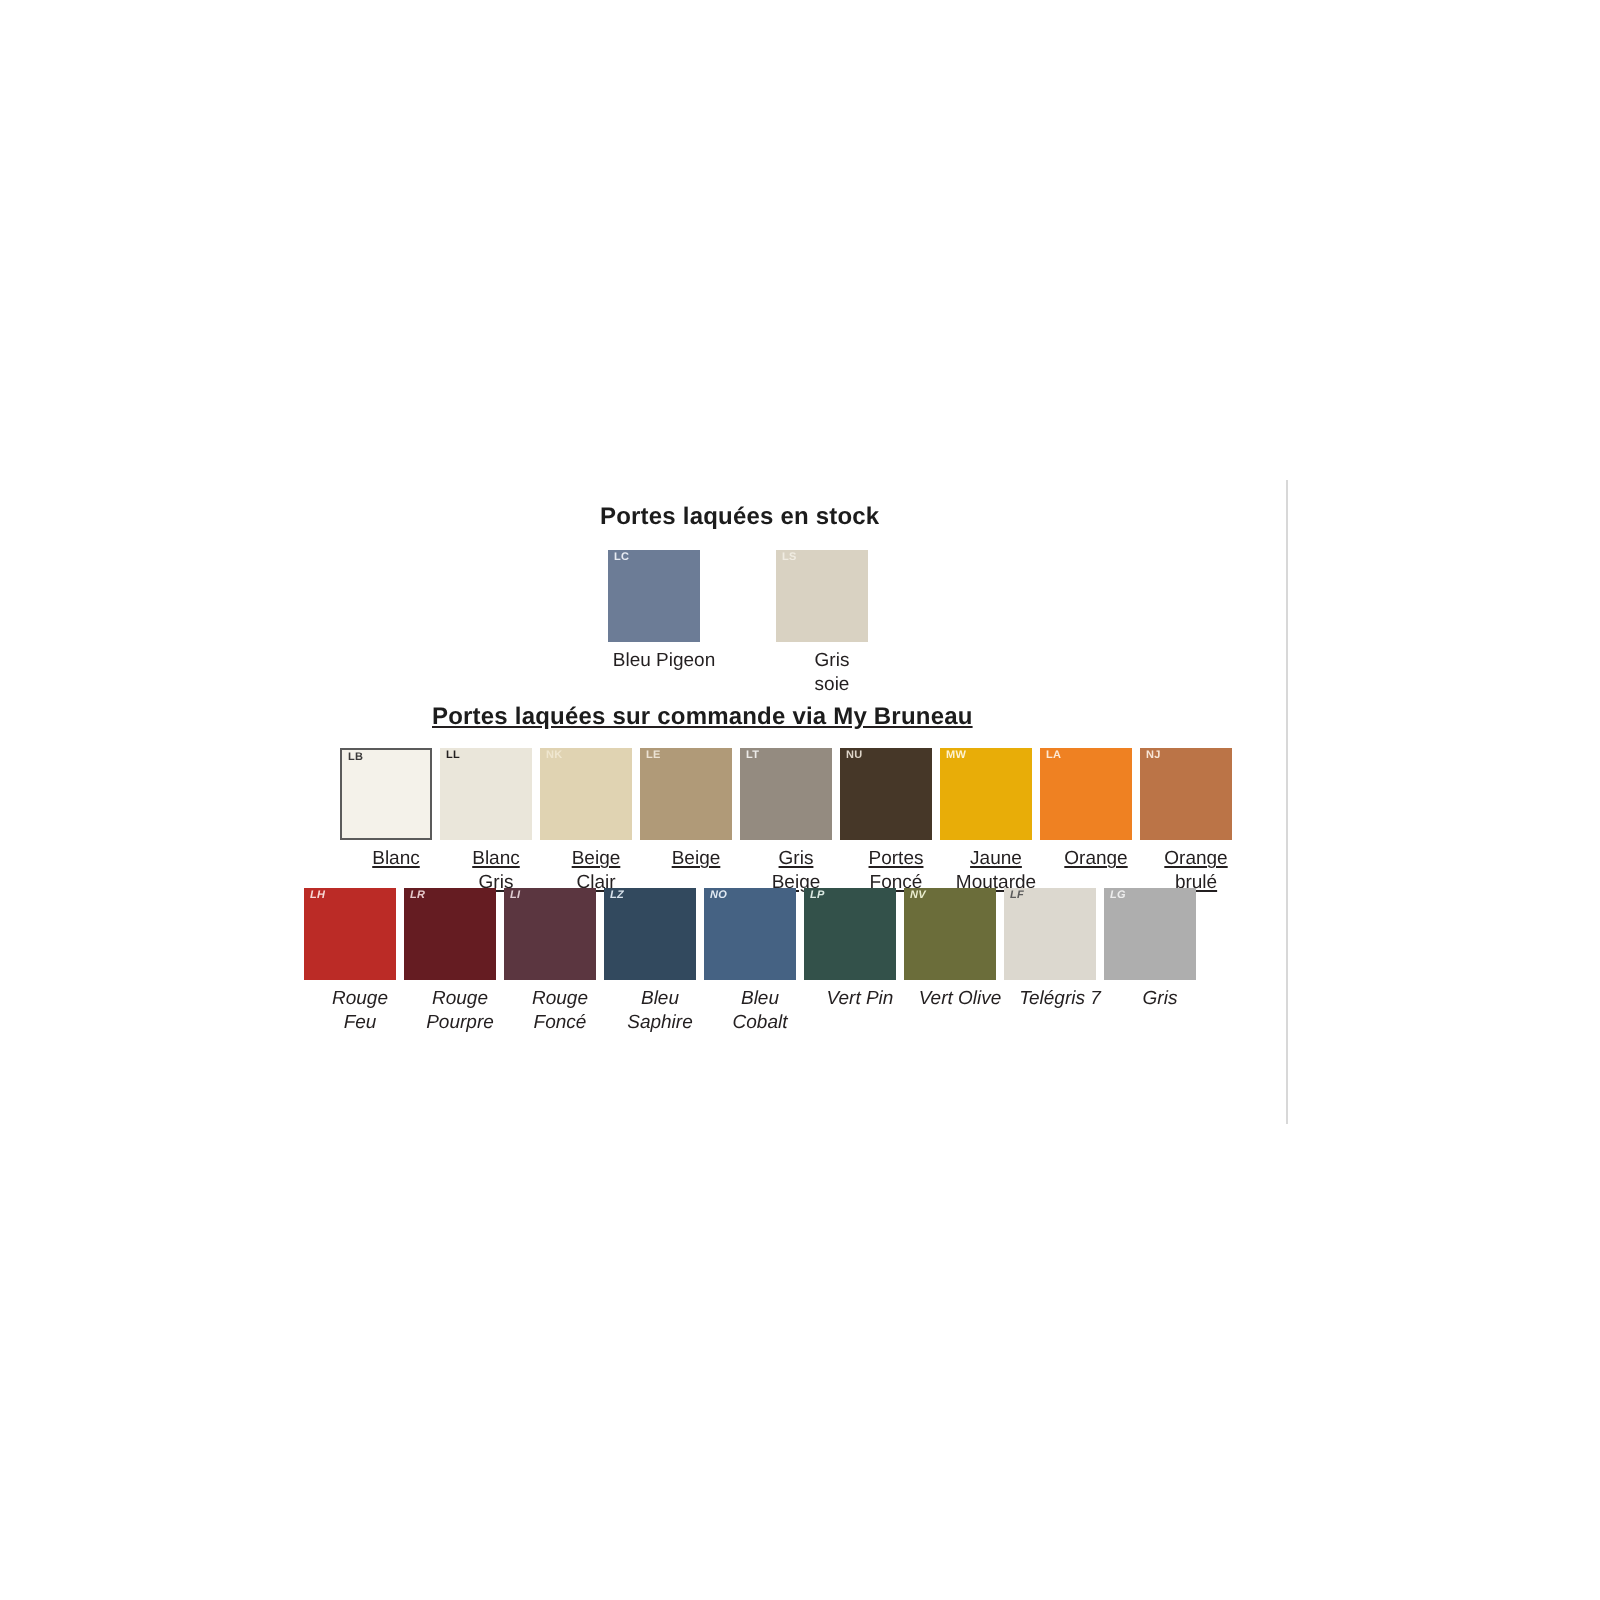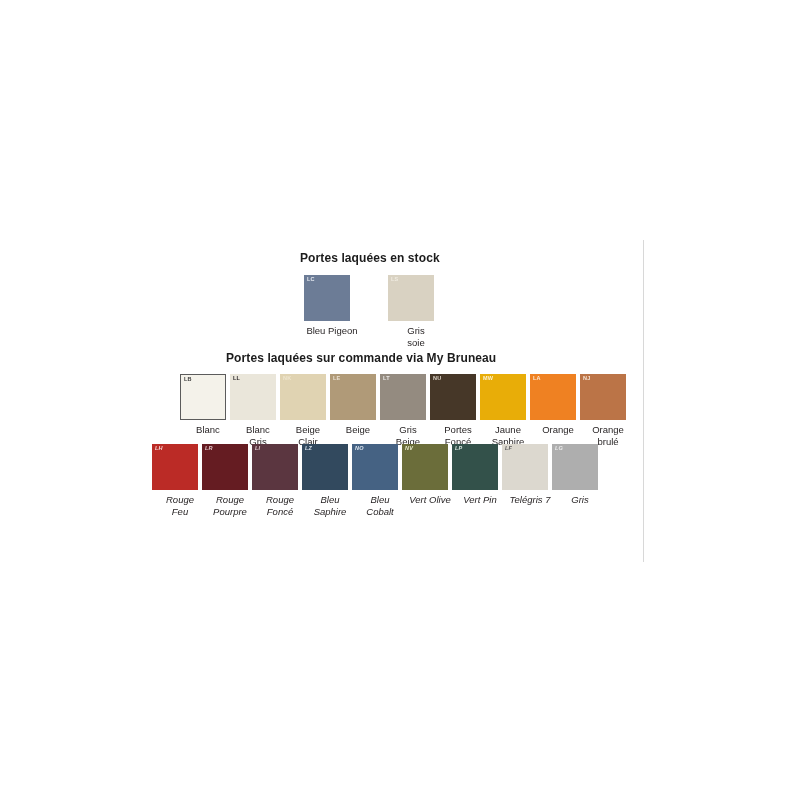--- a/index.html
+++ b/index.html
@@ -86,21 +86,21 @@
     width: 56px;
   }
 
   
   #section-stock { left: 290px; top: 252px; }
   #section-stock .section-title { margin-left: 10px; margin-bottom: 10px; }
   #section-stock .swatch-row { margin-left: 14px; }
   #section-stock .swatch-cell { width: 84px; }
 
   
-  #section-order { left: 180px; top: 352px; }
+  #section-order { left: 170px; top: 352px; text-decoration: underline; }
   #section-order .section-title { margin-left: 46px; margin-bottom: 9px; }
   #section-order .swatch-cell { width: 50px; }
 
   
   #section-more { left: 152px; top: 444px; font-style: italic; }
   #section-more .swatch-cell { width: 50px; }
 </style>
 </head>
 <body style="background: rgb(255, 255, 255);">
 
@@ -168,21 +168,21 @@
             <span class="code" style="color: rgb(222, 213, 201);">NU</span>
           </div>
           <div class="caption">Portes
 Foncé</div>
         </div>
         <div class="swatch-cell">
           <div class="chip" style="background: rgb(232, 173, 8);">
             <span class="code" style="color: rgb(253, 242, 210);">MW</span>
           </div>
           <div class="caption">Jaune
-Saphire</div>
+Moutarde</div>
         </div>
         <div class="swatch-cell">
           <div class="chip" style="background: rgb(239, 129, 34);">
             <span class="code" style="color: rgb(253, 233, 212);">LA</span>
           </div>
           <div class="caption">Orange</div>
         </div>
         <div class="swatch-cell">
           <div class="chip" style="background: rgb(187, 116, 71);">
             <span class="code" style="color: rgb(247, 229, 214);">NJ</span>
@@ -224,32 +224,32 @@
 Saphire</div>
         </div>
         <div class="swatch-cell">
           <div class="chip" style="background: rgb(69, 98, 131);">
             <span class="code" style="color: rgb(224, 233, 242);">NO</span>
           </div>
           <div class="caption">Bleu
 Cobalt</div>
         </div>
         <div class="swatch-cell">
+          <div class="chip" style="background: rgb(51, 81, 74);">
+            <span class="code" style="color: rgb(219, 232, 226);">LP</span>
+          </div>
+          <div class="caption">Vert Pin</div>
+        </div>
+        <div class="swatch-cell">
           <div class="chip" style="background: rgb(107, 109, 58);">
             <span class="code" style="color: rgb(234, 237, 207);">NV</span>
           </div>
           <div class="caption">Vert Olive</div>
         </div>
         <div class="swatch-cell">
-          <div class="chip" style="background: rgb(51, 81, 74);">
-            <span class="code" style="color: rgb(219, 232, 226);">LP</span>
-          </div>
-          <div class="caption">Vert Pin</div>
-        </div>
-        <div class="swatch-cell">
           <div class="chip" style="background: rgb(220, 216, 207);">
             <span class="code" style="color: rgb(90, 90, 90);">LF</span>
           </div>
           <div class="caption">Telégris 7</div>
         </div>
         <div class="swatch-cell">
           <div class="chip" style="background: rgb(174, 174, 174);">
             <span class="code" style="color: rgb(237, 237, 237);">LG</span>
           </div>
           <div class="caption">Gris</div>

